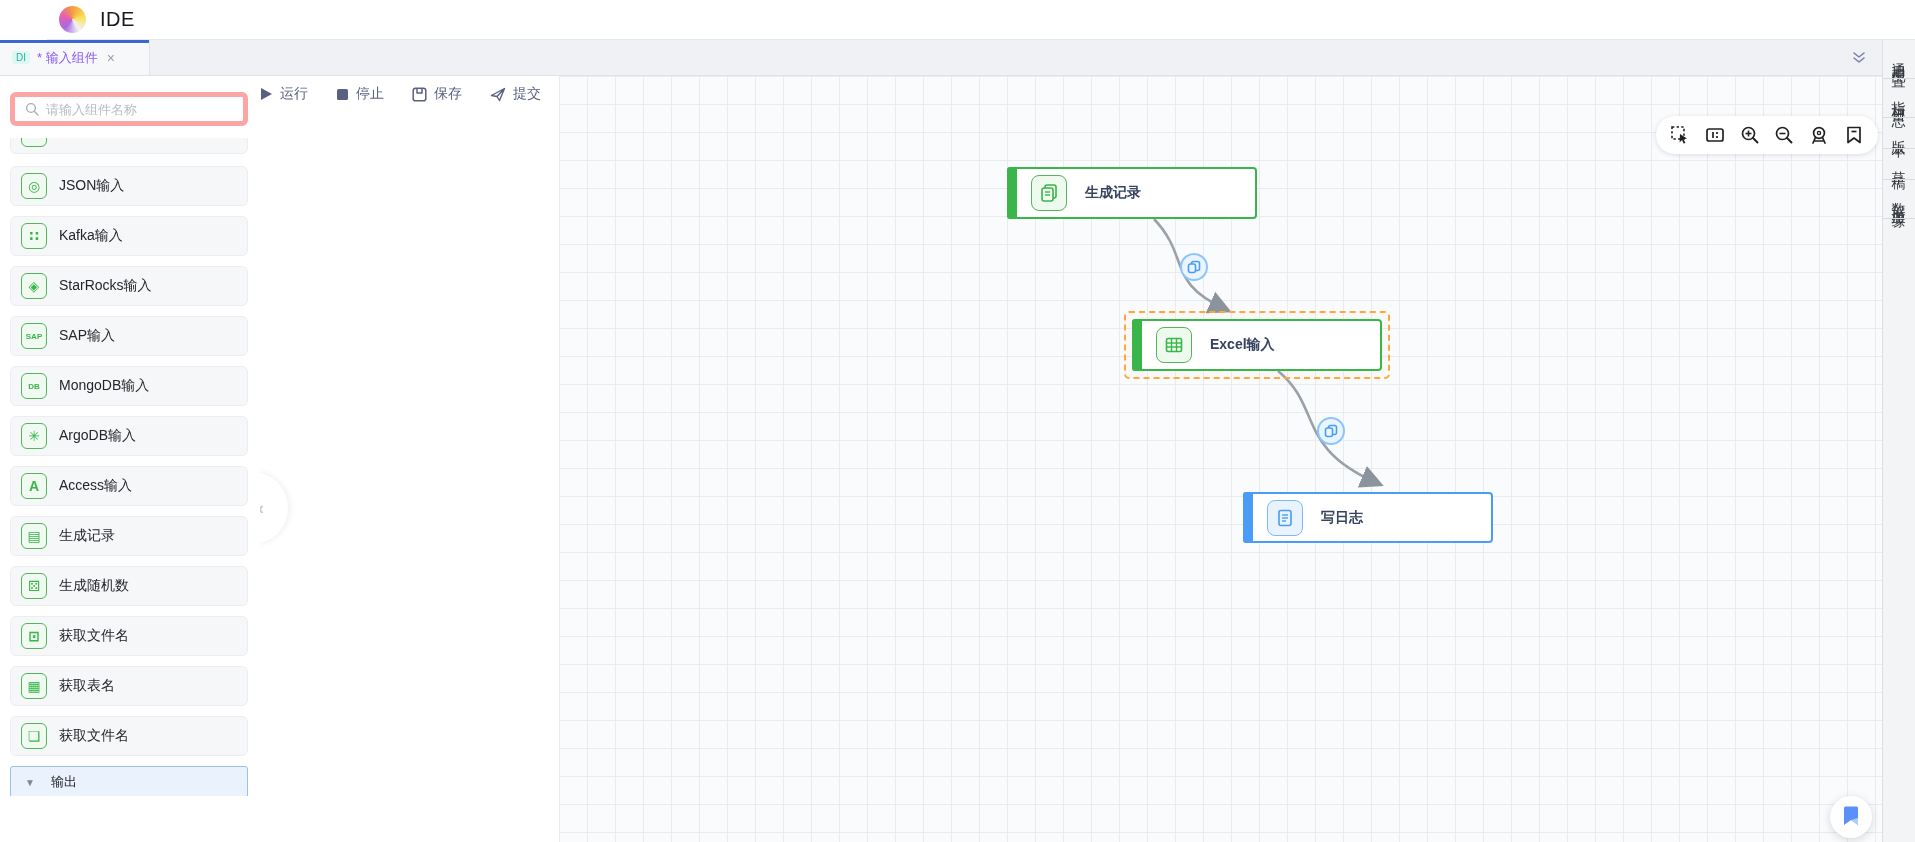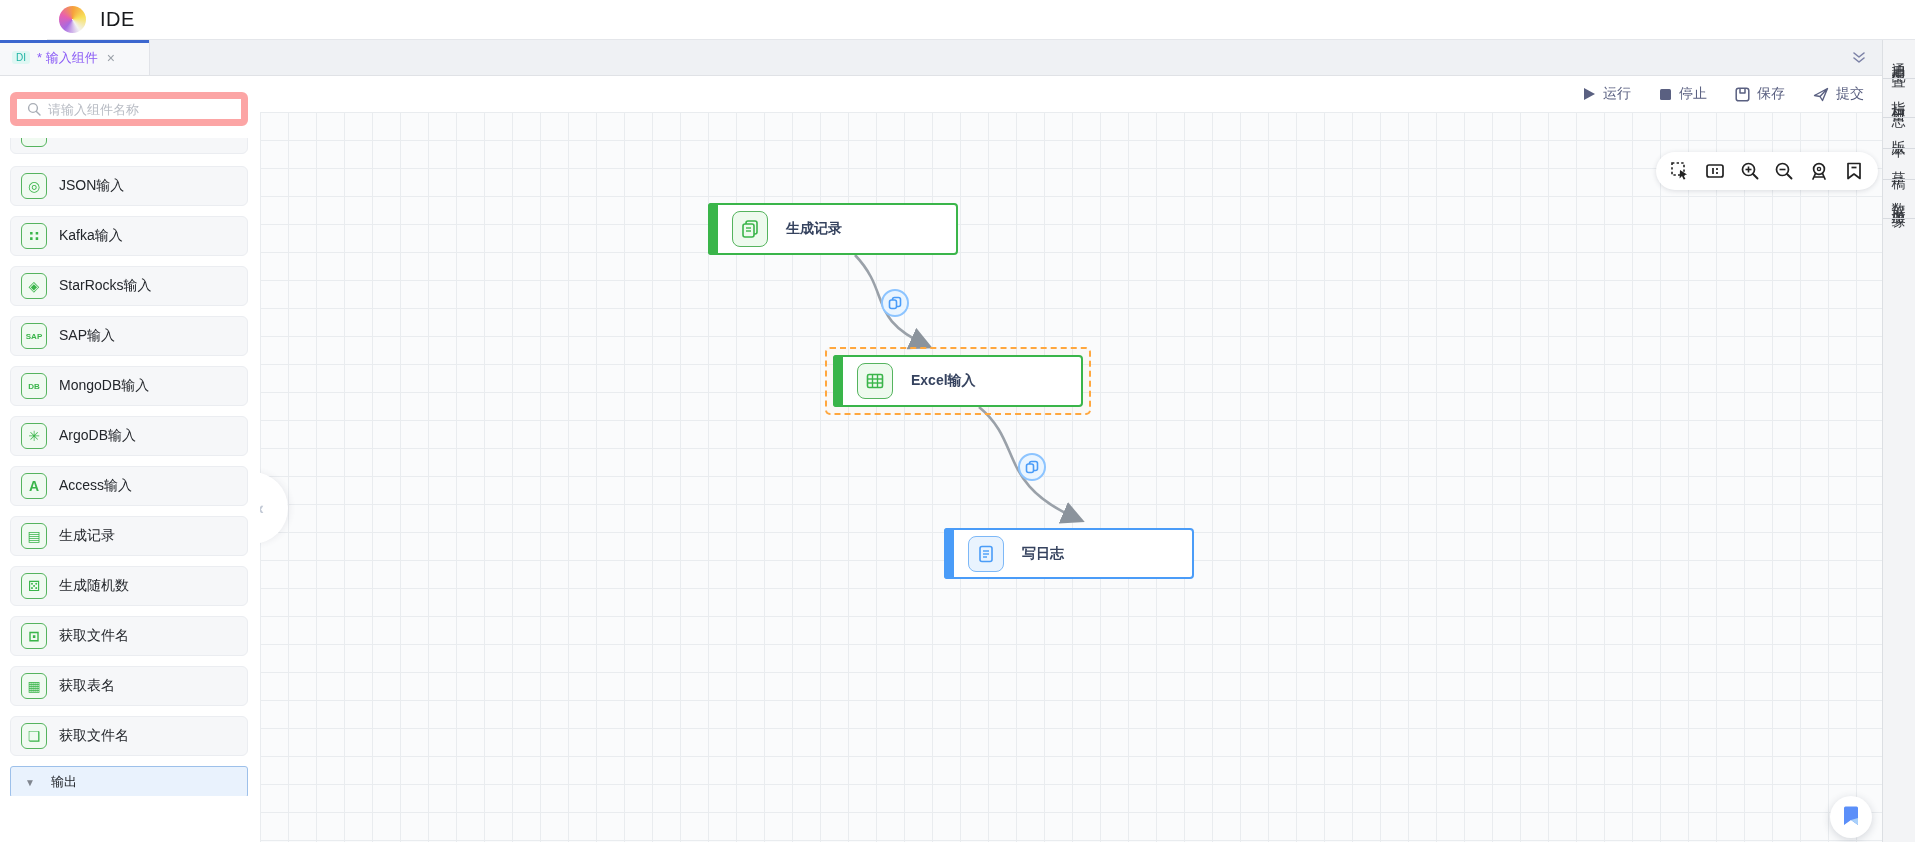--- a/index.html
+++ b/index.html
@@ -25,21 +25,21 @@
   .tab-label { font-size:13px; color:#8b5cf6; white-space:nowrap; }
   .tab-close { color:#9aa0a8; font-size:14px; margin-left:2px; }
   .tab-bar-spacer { flex:1; }
   .tabbar-collapse { width:46px; display:flex; align-items:center; justify-content:center; cursor:pointer; }
 
   
   .main-row { flex:1; display:flex; min-height:0; position:relative; }
 
   
   .sidebar { width:260px; background:#fff; padding:16px 0 0 10px; position:relative; z-index:3; }
-  .search-box { width:238px; height:34px; border:7px solid #fca5a5; border-radius:6px; background:#fff; display:flex; align-items:center; padding:0 10px; gap:7px; }
+  .search-box { width:238px; height:34px; border:5px solid #fca5a5; border-radius:6px; background:#fff; display:flex; align-items:center; padding:0 10px; gap:7px; }
   .search-box input { border:none; outline:none; flex:1; font-size:13px; color:#333; background:transparent; font-family:inherit; }
   .search-box input::placeholder { color:#b8bcc4; }
   .side-list { margin-top:12px; height:658px; overflow:hidden; }
   .clip-top { height:18px; overflow:hidden; margin-bottom:10px; }
   .clip-top .side-item { margin-top:-24px; }
   .side-item { width:238px; height:40px; background:#f6f7f9; border:1px solid #ebedf1; border-radius:6px;
                display:flex; align-items:center; gap:12px; padding:0 10px; margin-bottom:10px; cursor:grab; }
   .cmp-icon { width:26px; height:26px; border:1.4px solid #55b45e; border-radius:6px; background:#f0faf1;
               color:#3ab54a; display:flex; align-items:center; justify-content:center; font-size:14px; font-weight:bold; flex:0 0 auto; }
   .cmp-icon.small-text { font-size:8px; letter-spacing:0; }
@@ -49,21 +49,21 @@
   .section-head .tri { font-size:10px; color:#80868f; }
   .section-head .lbl { font-size:13px; color:#23262b; }
 
   
   .collapse-handle { position:absolute; left:252px; top:396px; width:36px; height:72px; background:#fff;
                      border-radius:0 36px 36px 0; box-shadow:2px 0 6px rgba(60,70,90,.08);
                      display:flex; align-items:center; padding-left:6px; z-index:2; cursor:pointer; }
   .collapse-handle .chev { color:#c3cad6; font-size:18px; font-weight:bold; }
 
   
-  .canvas-panel { flex:1; display:flex; flex-direction:column; min-width:0; }
+  .canvas-panel { flex:1; display:flex; flex-direction:row; min-width:0; }
   .canvas-toolbar { height:36px; background:#fff; display:flex; align-items:center; justify-content:flex-end; gap:28px; padding-right:18px; }
   .tb-btn { display:flex; align-items:center; gap:7px; color:#5a6081; font-size:14px; cursor:pointer; }
   .tb-btn svg { display:block; }
 
   .canvas { position:relative; flex:1; background:#fafbfc; overflow:hidden;
             background-image:linear-gradient(#e9ecef 1px,transparent 1px),linear-gradient(90deg,#e9ecef 1px,transparent 1px);
             background-size:28px 28px; }
   .edges { position:absolute; inset:0; pointer-events:none; }
 
   

